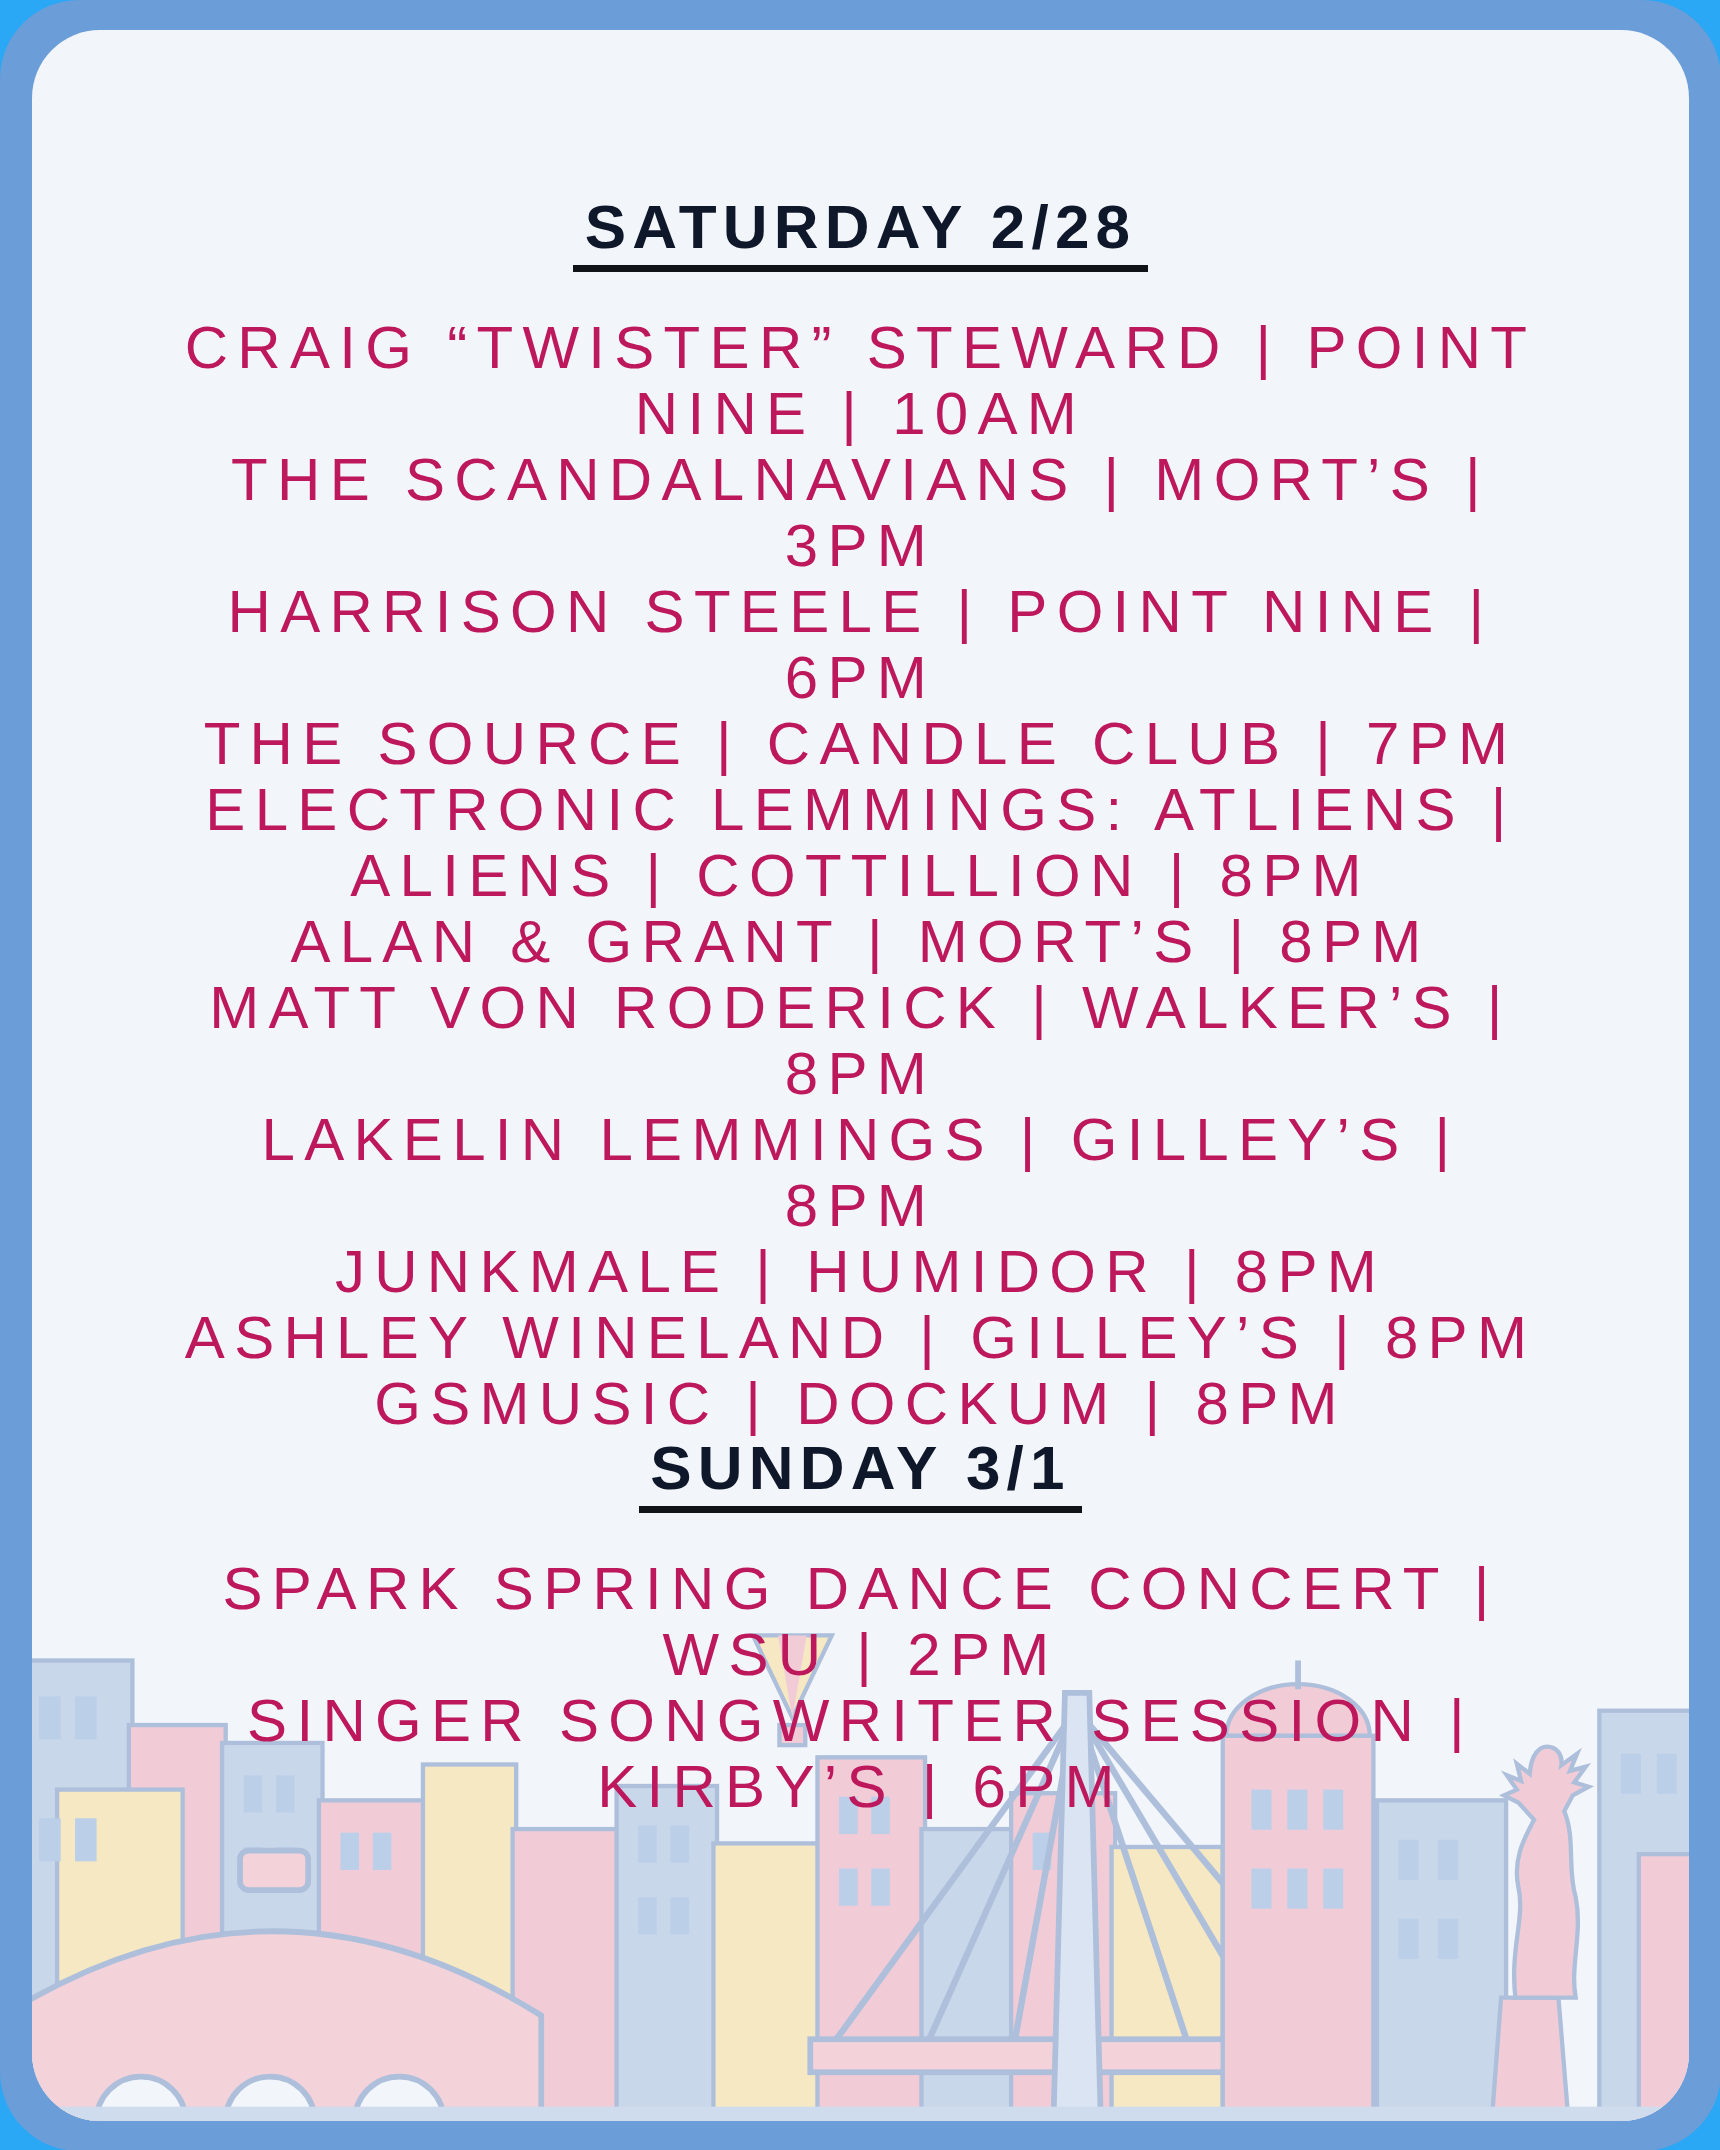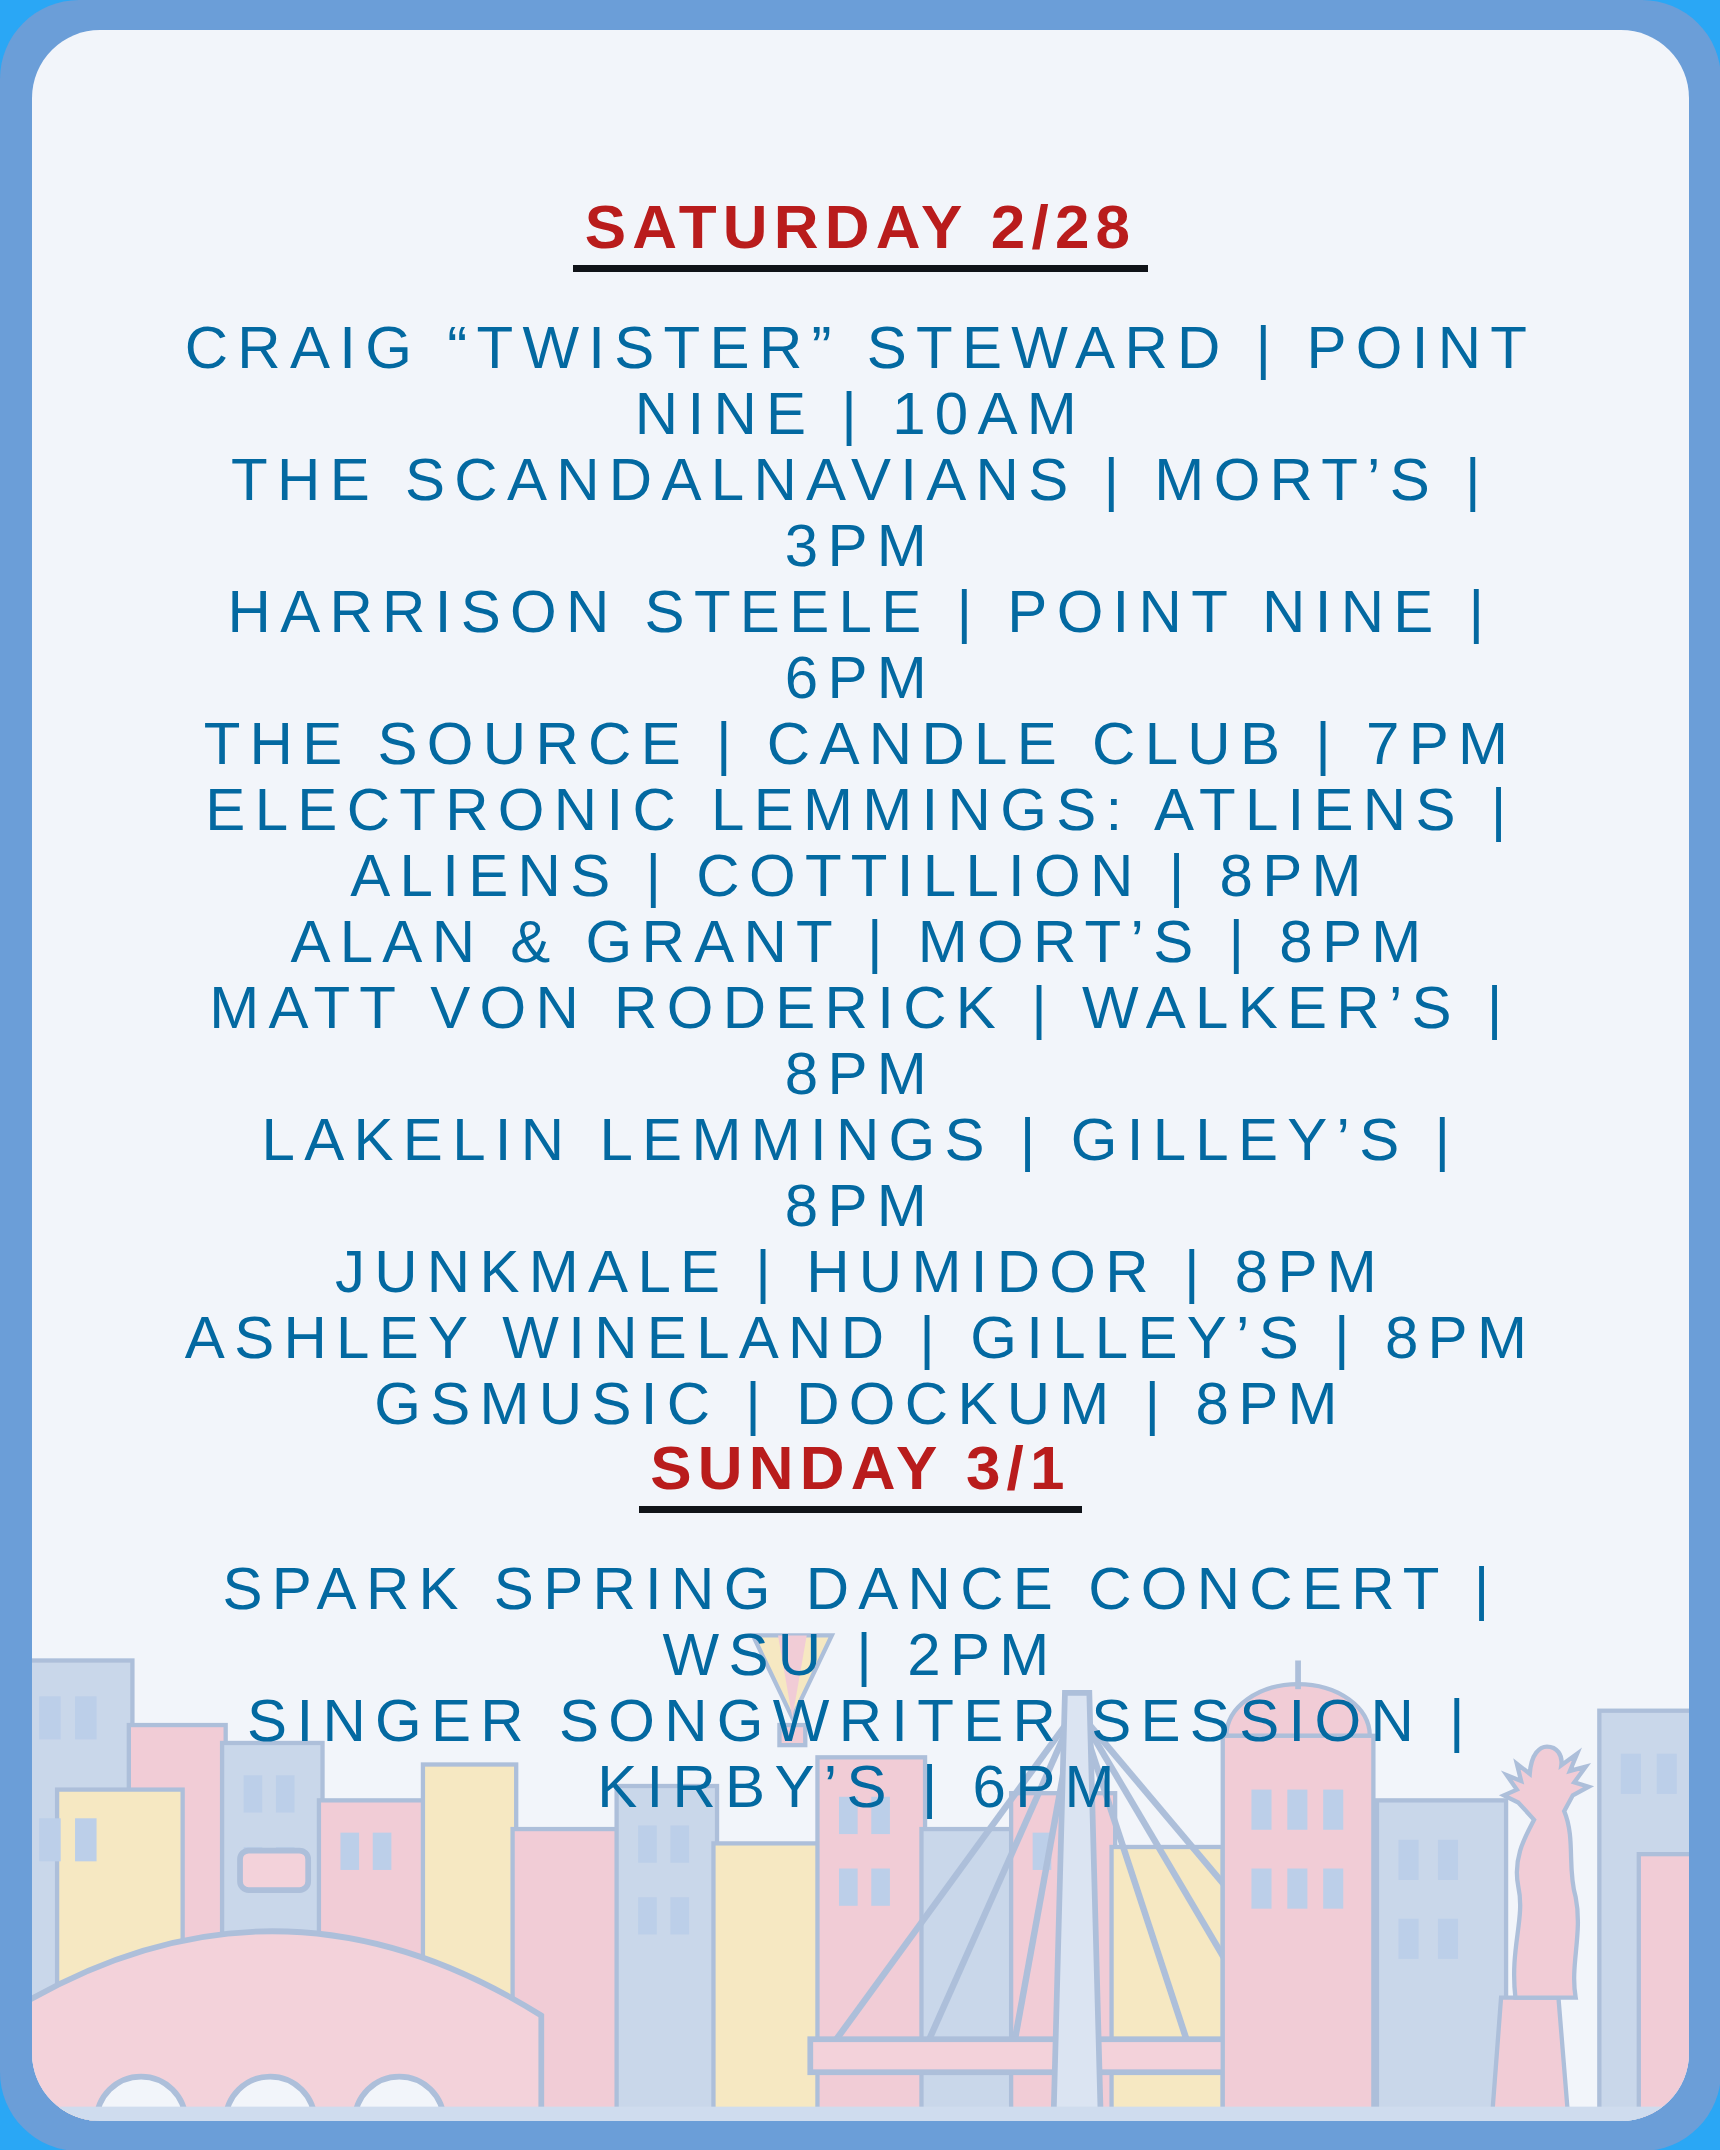--- a/index.html
+++ b/index.html
@@ -32,32 +32,32 @@
   .content{
     position:absolute;inset:0;
     padding:166px 46px 0;
     text-align:center;
     z-index:2;
   }
   .day-heading{
     margin:0;
     font-size:62px;line-height:1;font-weight:700;
     letter-spacing:.10em;
-    color:#b91c1c;
+    color:#0f172a;
   }
   .day-heading .heading-text{
     display:inline-block;
     border-bottom:7.2px solid #101318;
     padding:0 11.5px 7.2px;
   }
   .events{margin-top:43px;}
   .event-line{
     font-size:60px;line-height:66px;
     letter-spacing:.155em;
-    color:#0369a1;
+    color:#be185d;
     white-space:nowrap;
   }
   .day + .day{}
 </style>
 </head>
 <body>
 
 <div class="poster">
   <div class="frame"></div>
   <div class="card">

